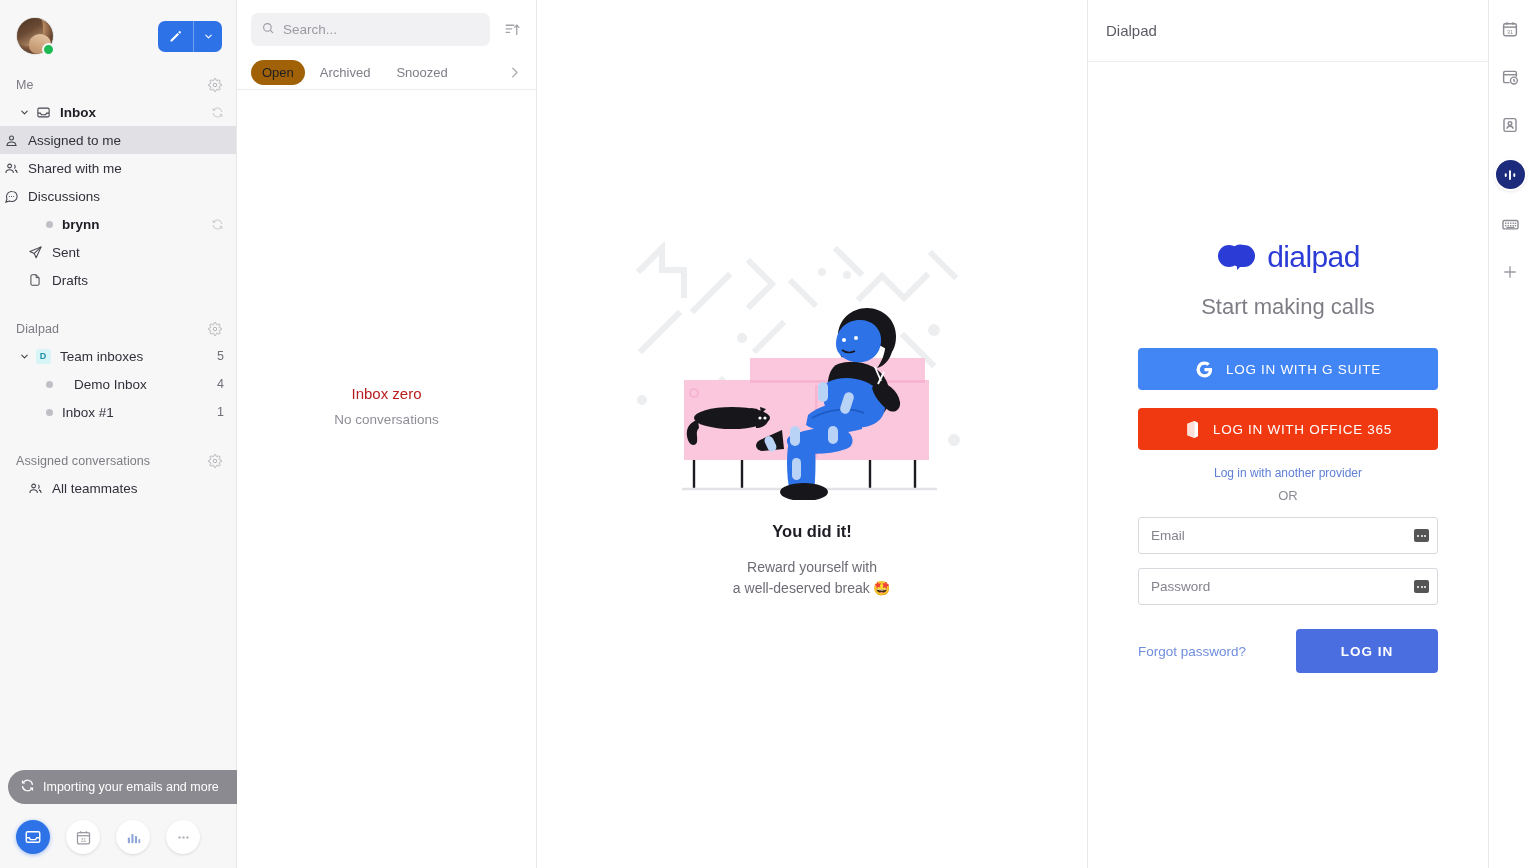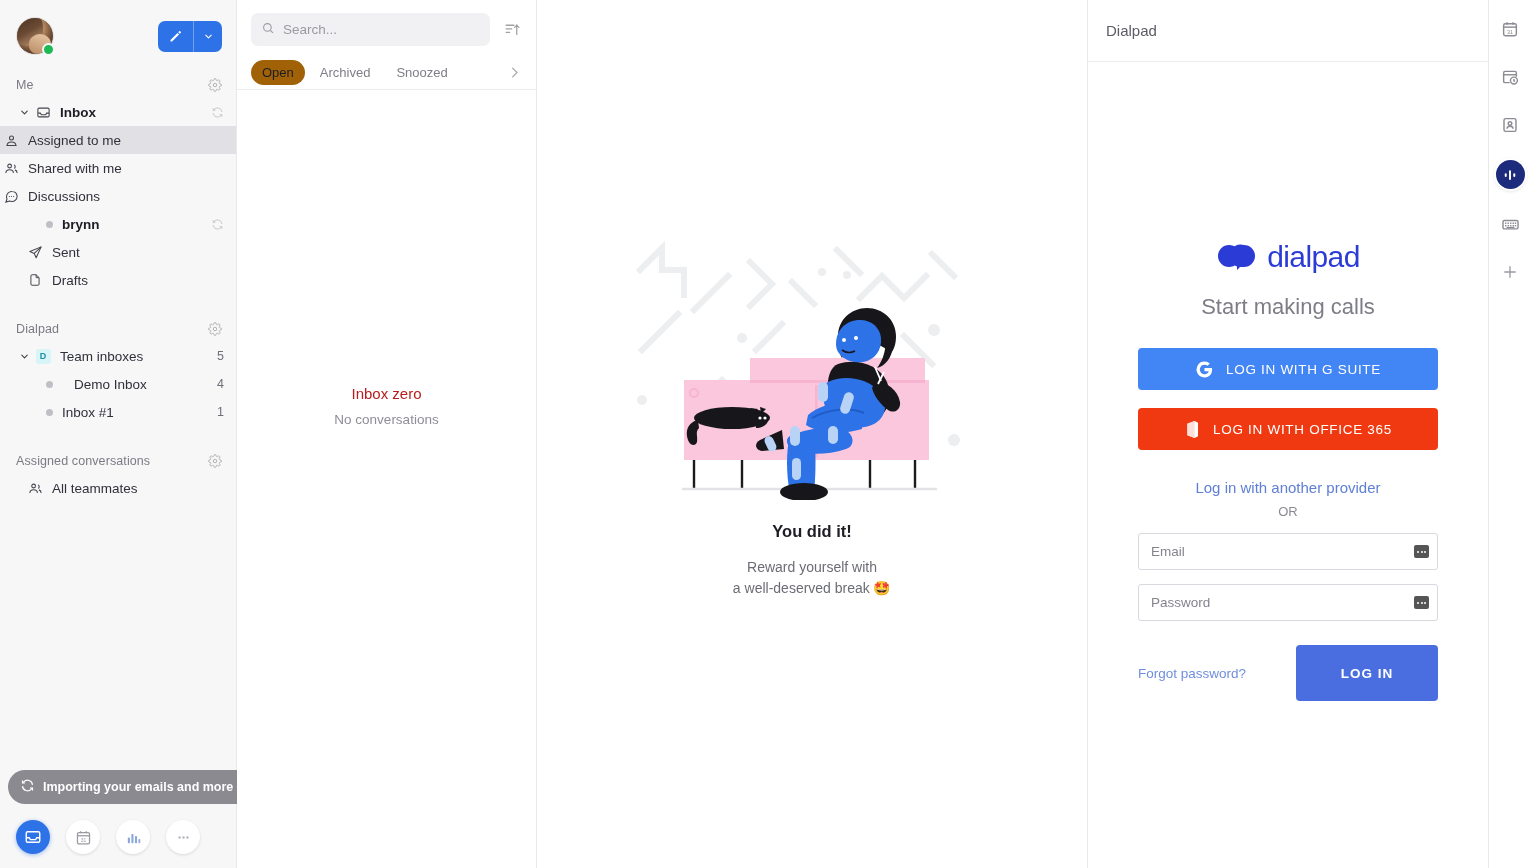--- a/index.html
+++ b/index.html
@@ -82,21 +82,21 @@
     display: flex; align-items: center; justify-content: center; flex: none;
   }
 
   
   .toast {
     position: absolute; left: 8px; bottom: 64px;
     width: 277px; height: 34px; border-radius: 17px;
     background: #8a8a90; display: flex; align-items: center;
     padding: 0 14px 0 12px; color: #fff;
   }
-  .toast .t-label { font-size: 12.5px; font-weight: 700; margin-left: 8px; }
+  .toast .t-label { font-size: 12.5px; font-weight: 400; margin-left: 8px; }
   .toast .t-pct { margin-left: auto; font-size: 12.5px; font-weight: 700; }
 
   
   .dock { position: absolute; left: 0; bottom: 0; height: 62px; width: 237px; display: flex; align-items: center; padding-left: 16px; gap: 16px; }
   .dock-btn {
     width: 34px; height: 34px; border-radius: 50%;
     background: #ffffff; box-shadow: 0 1px 3px rgba(0,0,0,.12);
     display: flex; align-items: center; justify-content: center;
   }
   .dock-btn.active { background: #2e72e8; box-shadow: 0 1px 4px rgba(46,114,232,.45); }
@@ -149,21 +149,21 @@
   .dp-logo { margin-top: 178px; display: flex; align-items: center; justify-content: center; gap: 9px; }
   .dp-logo-text { font-size: 30px; color: #2b3cd6; font-weight: 400; letter-spacing: -0.6px; }
   .dp-tagline { margin-top: 20px; text-align: center; font-size: 22px; color: #7d7d86; font-weight: 400; }
   .dp-btn {
     height: 42px; border-radius: 4px; display: flex; align-items: center; justify-content: center;
     color: #fff; font-size: 13.5px; letter-spacing: .7px; gap: 12px; cursor: pointer;
   }
   .dp-btn.gsuite { background: #4285f4; margin-top: 28px; }
   .dp-btn.office { background: #f03911; margin-top: 18px; }
   .dp-link {
-    margin-top: 29px; text-align: center; font-size: 15px;
+    margin-top: 16px; text-align: center; font-size: 12px;
     color: #5f7fd6; cursor: pointer;
   }
   .dp-or { margin-top: 8px; text-align: center; font-size: 13px; color: #8a8a93; }
   .dp-field {
     margin-top: 14px; height: 37px; border: 1px solid #d8d8de; border-radius: 3px;
     display: flex; align-items: center; padding: 0 8px 0 12px; background: #fff;
   }
   .dp-field input {
     flex: 1; border: none; outline: none; font-size: 13.5px; color: #33333c;
     font-family: "Liberation Sans", sans-serif; background: transparent;
@@ -171,21 +171,21 @@
   .dp-field input::placeholder { color: #84848d; }
   .pwd-glyph {
     width: 15px; height: 13px; background: #555; border-radius: 2px;
     display: flex; align-items: center; justify-content: center; gap: 1.5px;
     flex: none;
   }
   .pwd-glyph i { width: 2px; height: 2px; background: #fff; border-radius: 50%; display: block; }
   .dp-actions { margin-top: 24px; display: flex; align-items: center; }
   .dp-forgot { font-size: 13.5px; color: #6f8edd; cursor: pointer; }
   .dp-login {
-    margin-left: auto; width: 142px; height: 56px; border-radius: 4px;
+    margin-left: auto; width: 142px; height: 44px; border-radius: 4px;
     background: #4a6ee0; color: #fff; font-size: 13.5px; letter-spacing: 1px;
     font-weight: 700; display: flex; align-items: center; justify-content: center; cursor: pointer;
   }
 
   
   .rail { width: 42px; flex: none; background: #fff; display: flex; flex-direction: column; align-items: center; padding-top: 16px; gap: 22px; }
   .rail-btn { width: 26px; height: 26px; display: flex; align-items: center; justify-content: center; }
   .rail-btn.dp-active {
     width: 29px; height: 29px; border-radius: 50%; background: #1d2b7d;
     box-shadow: 0 0 0 2px #fff, 0 1px 4px rgba(0,0,0,.25);

